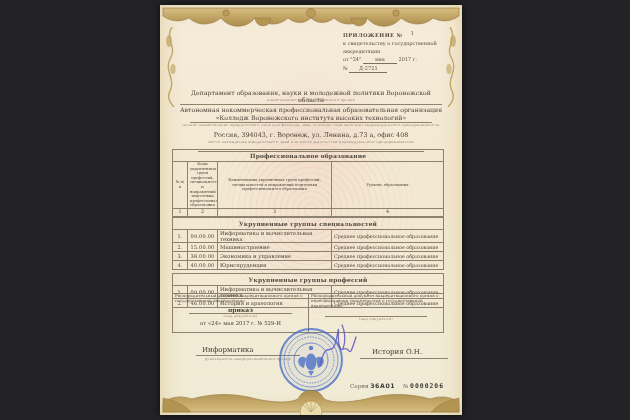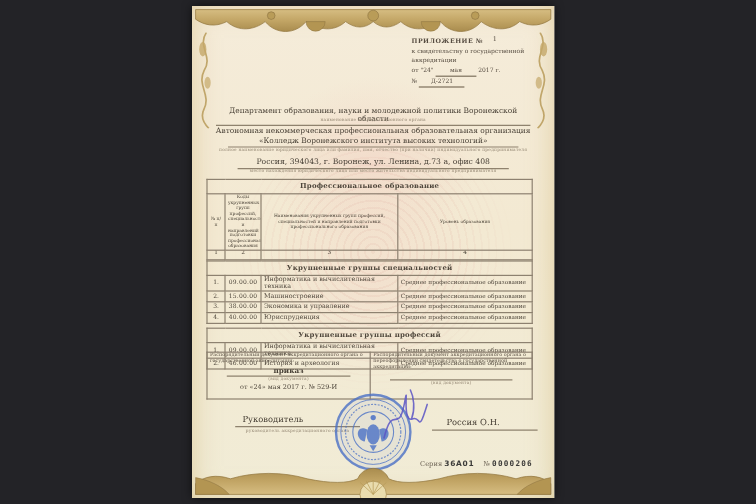--- a/index.html
+++ b/index.html
@@ -101,21 +101,21 @@
     </div>
   </div>
 
   <div class="abs ctr h-line rule-b" style="left:20px;top:84px;width:262px;padding-bottom:1px">Департамент образования, науки и молодежной политики Воронежской области</div>
   <div class="abs cap" style="left:20px;top:93px;width:262px">наименование аккредитационного органа</div>
 
   <div class="abs ctr h-line" style="left:14px;top:101px;width:274px">Автономная некоммерческая профессиональная образовательная организация</div>
   <div class="abs ctr h-line rule-b" style="left:30px;top:109px;width:242px;padding-bottom:1px">«Колледж Воронежского института высоких технологий»</div>
   <div class="abs cap" style="left:14px;top:118px;width:274px">полное наименование юридического лица или фамилия, имя, отчество (при наличии) индивидуального предпринимателя</div>
 
-  <div class="abs ctr rule-b" style="left:38px;top:126px;width:226px;font-size:6.4px;padding-bottom:1px;color:#463f35">Россия, 394043, г. Воронеж, ул. Ленина, д.73 а, офис 408</div>
+  <div class="abs ctr rule-b" style="left:38px;top:126px;width:226px;font-size:6.4px;padding-bottom:12px;color:#463f35">Россия, 394043, г. Воронеж, ул. Ленина, д.73 а, офис 408</div>
   <div class="abs cap" style="left:38px;top:135px;width:226px">место нахождения юридического лица или место жительства индивидуального предпринимателя</div>
 
   <table class="doc abs" style="left:12px;top:144px">
     <colgroup>
         <col style="width:15px">
         <col style="width:30px">
         <col style="width:114px">
         <col style="width:112px">
       </colgroup>
     <tbody>
@@ -217,41 +217,41 @@
       </td>
       <td>
         <div class="olabel">Распорядительный документ аккредитационного органа о переоформлении свидетельства о государственной аккредитации:</div>
         <div class="rule-b" style="margin:7px 14px 0 14px"></div>
         <div class="cap">(вид документа)</div>
       </td>
     </tr>
   </tbody>
     </table>
 
-  <div class="abs sig-name" style="left:42px;top:341px">Руководитель</div>
+  <div class="abs sig-name" style="left:42px;top:341px">Информатика</div>
   <div class="abs rule-b" style="left:36px;top:350px;width:104px"></div>
   <div class="abs cap" style="left:36px;top:352px;width:104px">руководитель аккредитационного органа</div>
 
   <svg class="abs" style="left:116px;top:320px" width="70" height="70" viewBox="0 0 70 70">
     <circle cx="35" cy="35" r="31" fill="rgba(90,120,200,0.10)" stroke="#4a70c6" stroke-width="2" opacity=".8"></circle>
     <circle cx="35" cy="35" r="27" fill="none" stroke="#4a70c6" stroke-width=".8" opacity=".8"></circle>
     <circle cx="35" cy="35" r="23" fill="none" stroke="#4a70c6" stroke-width="1" stroke-dasharray="1.6,1.2" opacity=".75"></circle>
     <circle cx="35" cy="35" r="17" fill="none" stroke="#4a70c6" stroke-width=".9" opacity=".8"></circle>
     <circle cx="35" cy="23" r="2.2" fill="#4a70c6" opacity=".85"></circle>
     <ellipse cx="35" cy="37" rx="5.5" ry="8.5" fill="#4a70c6" opacity=".8"></ellipse>
     <path d="M30,33 C21,28 19,41 28,43 Z" fill="#4a70c6" opacity=".8"></path>
     <path d="M40,33 C49,28 51,41 42,43 Z" fill="#4a70c6" opacity=".8"></path>
     <path d="M32,46 L35,51 L38,46 Z" fill="#4a70c6" opacity=".8"></path>
   </svg>
 
   <svg class="abs" style="left:152px;top:314px" width="48" height="58" viewBox="0 0 48 58">
     <path d="M8,46 C16,14 20,48 26,12 C28,3 23,34 32,30 C39,27 36,44 44,18 M30,6 C33,12 34,22 31,30" fill="none" stroke="#5b54c4" stroke-width="1.3" opacity=".85" stroke-linecap="round"></path>
   </svg>
 
-  <div class="abs sig-name" style="left:212px;top:343px">Россия О.Н.</div>
+  <div class="abs sig-name" style="left:212px;top:343px">История О.Н.</div>
   <div class="abs rule-b" style="left:200px;top:353px;width:88px"></div>
 
   <div class="abs serial" style="left:190px;top:377px;width:112px">
     <span>Серия</span>
     <b>36А01</b>
     <span style="margin-left:6px">№</span>
     <span class="digits">0000206</span>
   </div>
 
   <svg class="abs" style="left:0;top:384px" width="302" height="26" viewBox="0 0 302 26">

